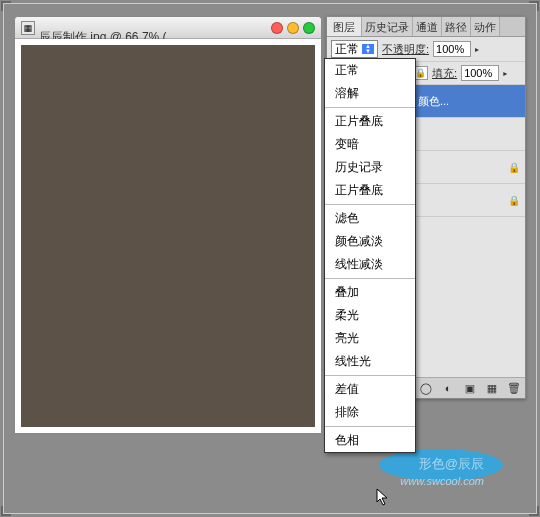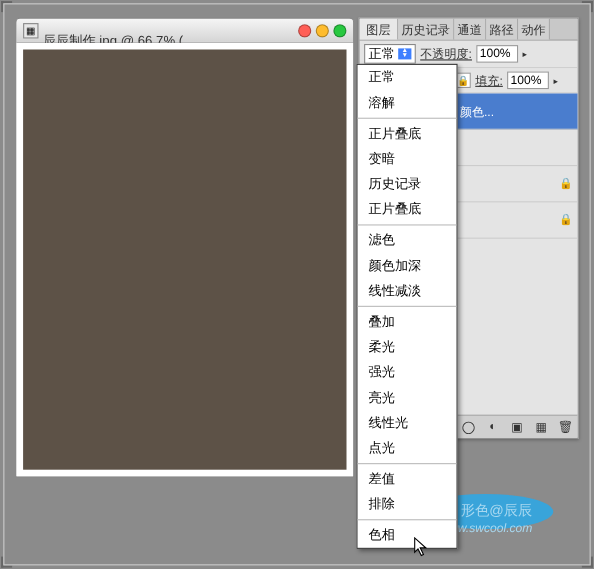--- a/index.html
+++ b/index.html
@@ -158,29 +158,27 @@
   <div class="dropdown" id="blend-dropdown">
       <div class="dd-item">正常</div>
       <div class="dd-item">溶解</div>
       <div class="dd-sep"></div>
       <div class="dd-item">正片叠底</div>
       <div class="dd-item">变暗</div>
       <div class="dd-item">历史记录</div>
       <div class="dd-item">正片叠底</div>
       <div class="dd-sep"></div>
       <div class="dd-item">滤色</div>
-      <div class="dd-item">颜色加深</div>
+      <div class="dd-item">颜色减淡</div>
       <div class="dd-item">线性减淡</div>
       <div class="dd-sep"></div>
       <div class="dd-item">叠加</div>
       <div class="dd-item">柔光</div>
-      <div class="dd-item">强光</div>
       <div class="dd-item">亮光</div>
       <div class="dd-item">线性光</div>
-      <div class="dd-item">点光</div>
       <div class="dd-sep"></div>
       <div class="dd-item">差值</div>
       <div class="dd-item">排除</div>
       <div class="dd-sep"></div>
       <div class="dd-item">色相</div>
     </div>
 
   <div class="watermark">
     <svg width="130" height="44">
         <ellipse cx="65" cy="22" rx="62" ry="16" fill="#2aa8e8" opacity="0.85"></ellipse>

